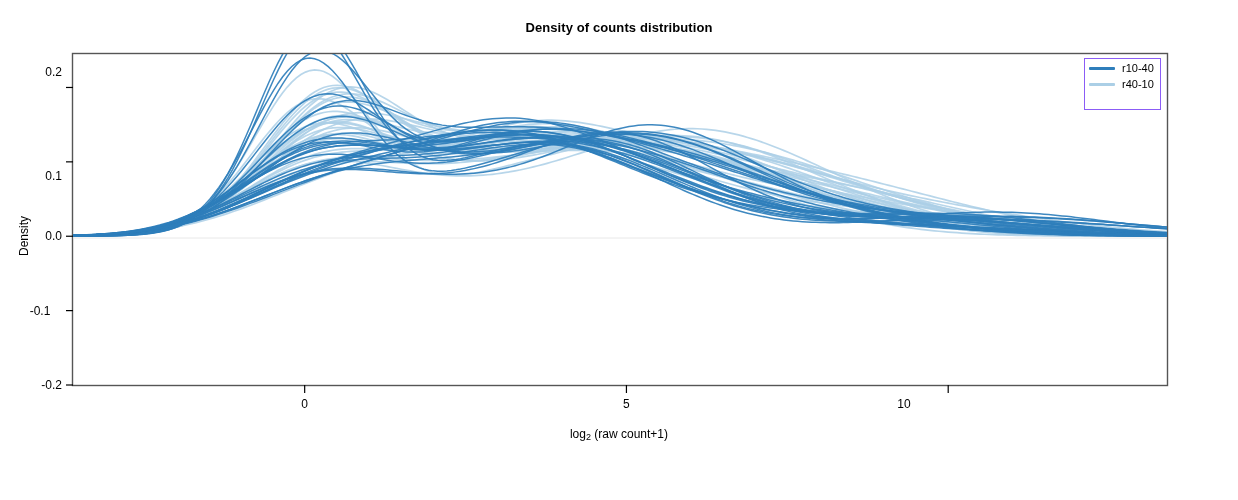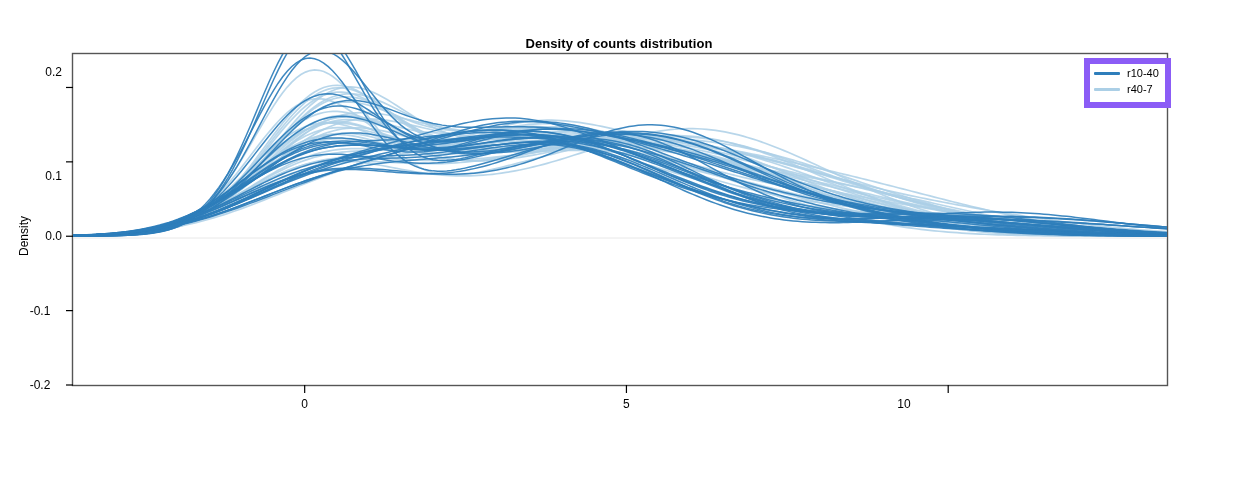--- a/index.html
+++ b/index.html
@@ -16,21 +16,21 @@
   }
   #figure {
     position: relative;
     width: 1238px;
     height: 500px;
     background: #ffffff;
   }
   #chart-title {
     position: absolute;
     left: 0;
-    top: 36px;
+    top: 20px;
     width: 1238px;
     text-align: center;
     font-size: 13px;
     font-weight: bold;
     font-family: "Liberation Sans", sans-serif;
     letter-spacing: 0.1px;
     color: #000000;
   }
   #plot-svg {
     position: absolute;
@@ -74,23 +74,23 @@
     color: #000000;
   }
   #x-axis-title sub {
     font-size: 9px;
     vertical-align: -2px;
   }
   #legend {
     position: absolute;
     left: 1084px;
     top: 58px;
-    padding: 3px 6px 6px 4px;
+    padding: 3px 6px 18px 4px;
     background: rgba(255,255,255,0.9);
-    border: 6px solid #8b5cf6;
+    border: 1px solid #8b5cf6;
     display: flex;
     flex-direction: column;
     gap: 3px;
   }
   .legend-row {
     display: flex;
     align-items: center;
     gap: 7px;
     height: 13px;
   }
@@ -197,39 +197,40 @@
         <line x1="66" x2="73" y1="87.47191011235952" y2="87.47191011235952" stroke="#000000" stroke-width="1.2"></line>
       </g>
     <g id="x-ticks">
         <line y1="385" y2="393" x1="304.6705882352941" x2="304.6705882352941" stroke="#000000" stroke-width="1.2"></line>
         <line y1="385" y2="393" x1="626.435294117647" x2="626.435294117647" stroke="#000000" stroke-width="1.2"></line>
         <line y1="385" y2="393" x1="948.1999999999999" x2="948.1999999999999" stroke="#000000" stroke-width="1.2"></line>
       </g>
   </svg>
 
   <div id="y-tick-labels">
-      <div class="axis-tick-label y-tick-label" style="left: 18px; width: 44px; top: 385px; text-align: center;">-0.2</div>
+      <div class="axis-tick-label y-tick-label" style="left: 18px; width: 44px; top: 385px;">-0.2</div>
       <div class="axis-tick-label y-tick-label" style="left: 18px; width: 44px; top: 310.618px; text-align: center;">-0.1</div>
       <div class="axis-tick-label y-tick-label" style="left: 18px; width: 44px; top: 236.236px;">0.0</div>
       <div class="axis-tick-label y-tick-label" style="left: 18px; width: 44px; top: 176px;">0.1</div>
       <div class="axis-tick-label y-tick-label" style="left: 18px; width: 44px; top: 72px;">0.2</div>
     </div>
   <div id="x-tick-labels">
       <div class="axis-tick-label x-tick-label" style="left: 304.671px; top: 397px;">0</div>
       <div class="axis-tick-label x-tick-label" style="left: 626.435px; top: 397px;">5</div>
       <div class="axis-tick-label x-tick-label" style="left: 904px; top: 397px;">10</div>
     </div>
 
   <div id="y-axis-title">Density</div>
 
+  <div id="x-axis-title"><span>log</span><sub>2</sub><span> (raw count+1)</span></div>
 
   <div id="legend">
     <div class="legend-row">
       <span class="legend-swatch" style="background: rgb(46, 126, 187);"></span>
       <span class="legend-label">r10-40</span>
     </div>
     <div class="legend-row">
       <span class="legend-swatch" style="background: rgb(171, 207, 230);"></span>
-      <span class="legend-label">r40-7</span>
+      <span class="legend-label">r40-10</span>
     </div>
   </div>
 
 </div>
 
 </body></html>

